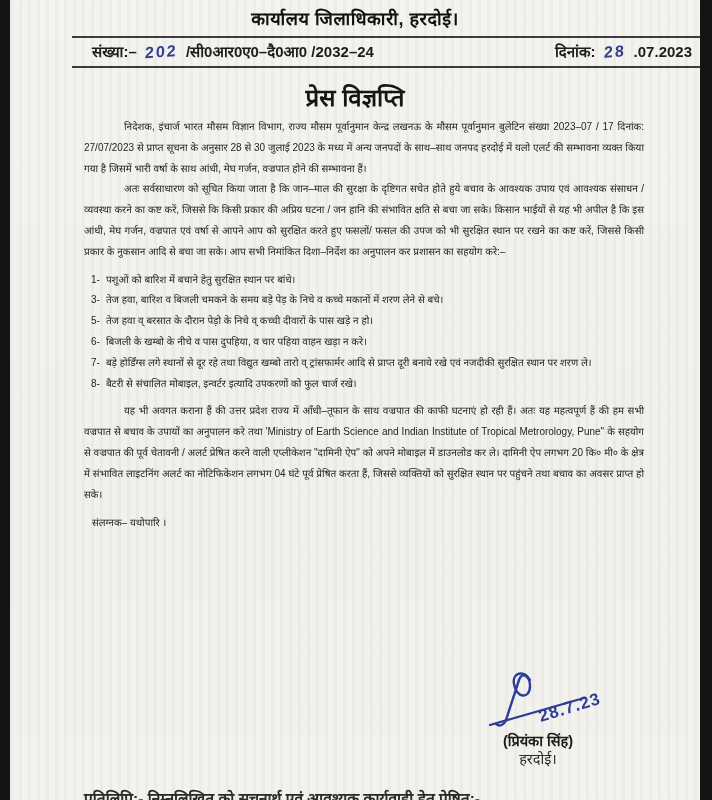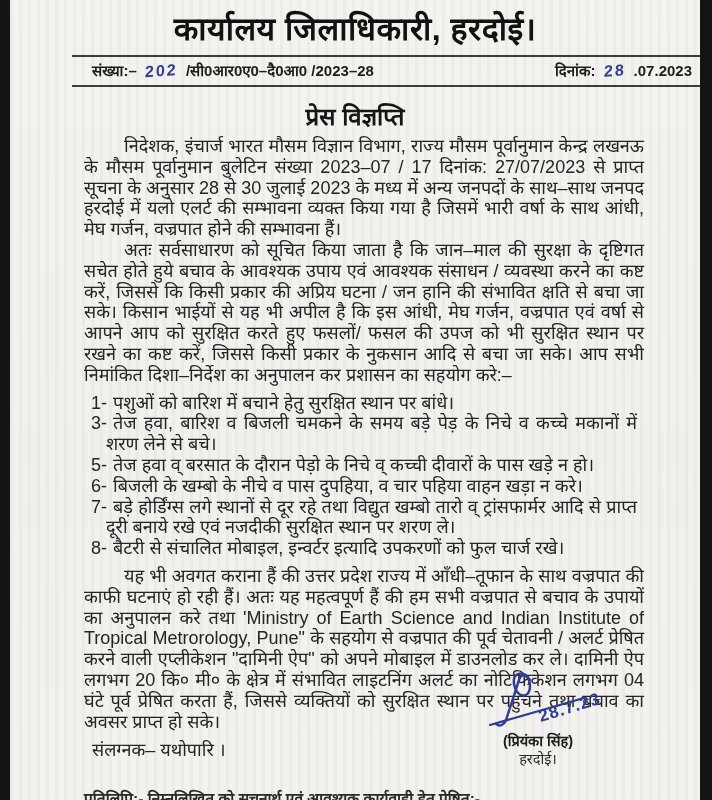--- a/index.html
+++ b/index.html
@@ -21,21 +21,21 @@
       repeating-linear-gradient(90deg,
         rgba(110,105,96,0.05) 0px, rgba(110,105,96,0.05) 3px,
         rgba(255,255,255,0) 3px, rgba(255,255,255,0) 9px),
       linear-gradient(180deg,#f4f3f0 0%,#f1f0ed 60%,#f3f2ee 100%);
     color:#262626;
     overflow:hidden;
   }
   .office-title{
     margin-top:6px;
     text-align:center;
-    font-size:32px;font-weight:bold;color:#111;
+    font-size:18px;font-weight:bold;color:#111;
     letter-spacing:0.5px;
   }
   .ref-row{
     margin:6px 0 0 62px;
     border-top:2px solid #3c3c3c;
     border-bottom:2px solid #3c3c3c;
     padding:3px 8px 5px 20px;
     display:flex;justify-content:space-between;align-items:baseline;
     font-weight:bold;font-size:15px;color:#1d1d1d;
   }
@@ -49,21 +49,21 @@
     letter-spacing:2px;
     padding:0 4px;
   }
   .press-title{
     text-align:center;
     font-size:24px;font-weight:bold;color:#161616;
     margin:12px 0 4px 0;
   }
   .doc-body{
     margin:2px 56px 0 74px;
-    font-size:18px;line-height:20.8px;
+    font-size:10px;line-height:20.8px;
     text-align:justify;color:#242424;
   }
   .para{text-indent:40px;margin:0;}
   .guidelines{margin:7px;padding:0;list-style:none;}
   .guideline{
     padding-left:15px;text-indent:-15px;margin:0;
   }
   .g-num{font-weight:normal;margin-right:6px;}
   .attachment{margin:8px;text-indent:0;}
   .sig-block{
@@ -92,21 +92,21 @@
   <div class="scan-edge right"></div>
 
   <div class="paper">
 
     <div class="office-title">कार्यालय जिलाधिकारी, हरदोई।</div>
 
     <div class="ref-row">
       <span class="ref-left">
         <span>संख्या:–</span>
         <span class="hand">202</span>
-        <span>/सी0आर0ए0–दै0आ0 /2023–28</span>
+        <span>/सी0आर0ए0–दै0आ0 /2032–24</span>
       </span>
       <span class="ref-right">
         <span>दिनांक:</span>
         <span class="hand">28</span>
         <span>.07.2023</span>
       </span>
     </div>
 
     <div class="press-title">प्रेस विज्ञप्ति</div>
 

